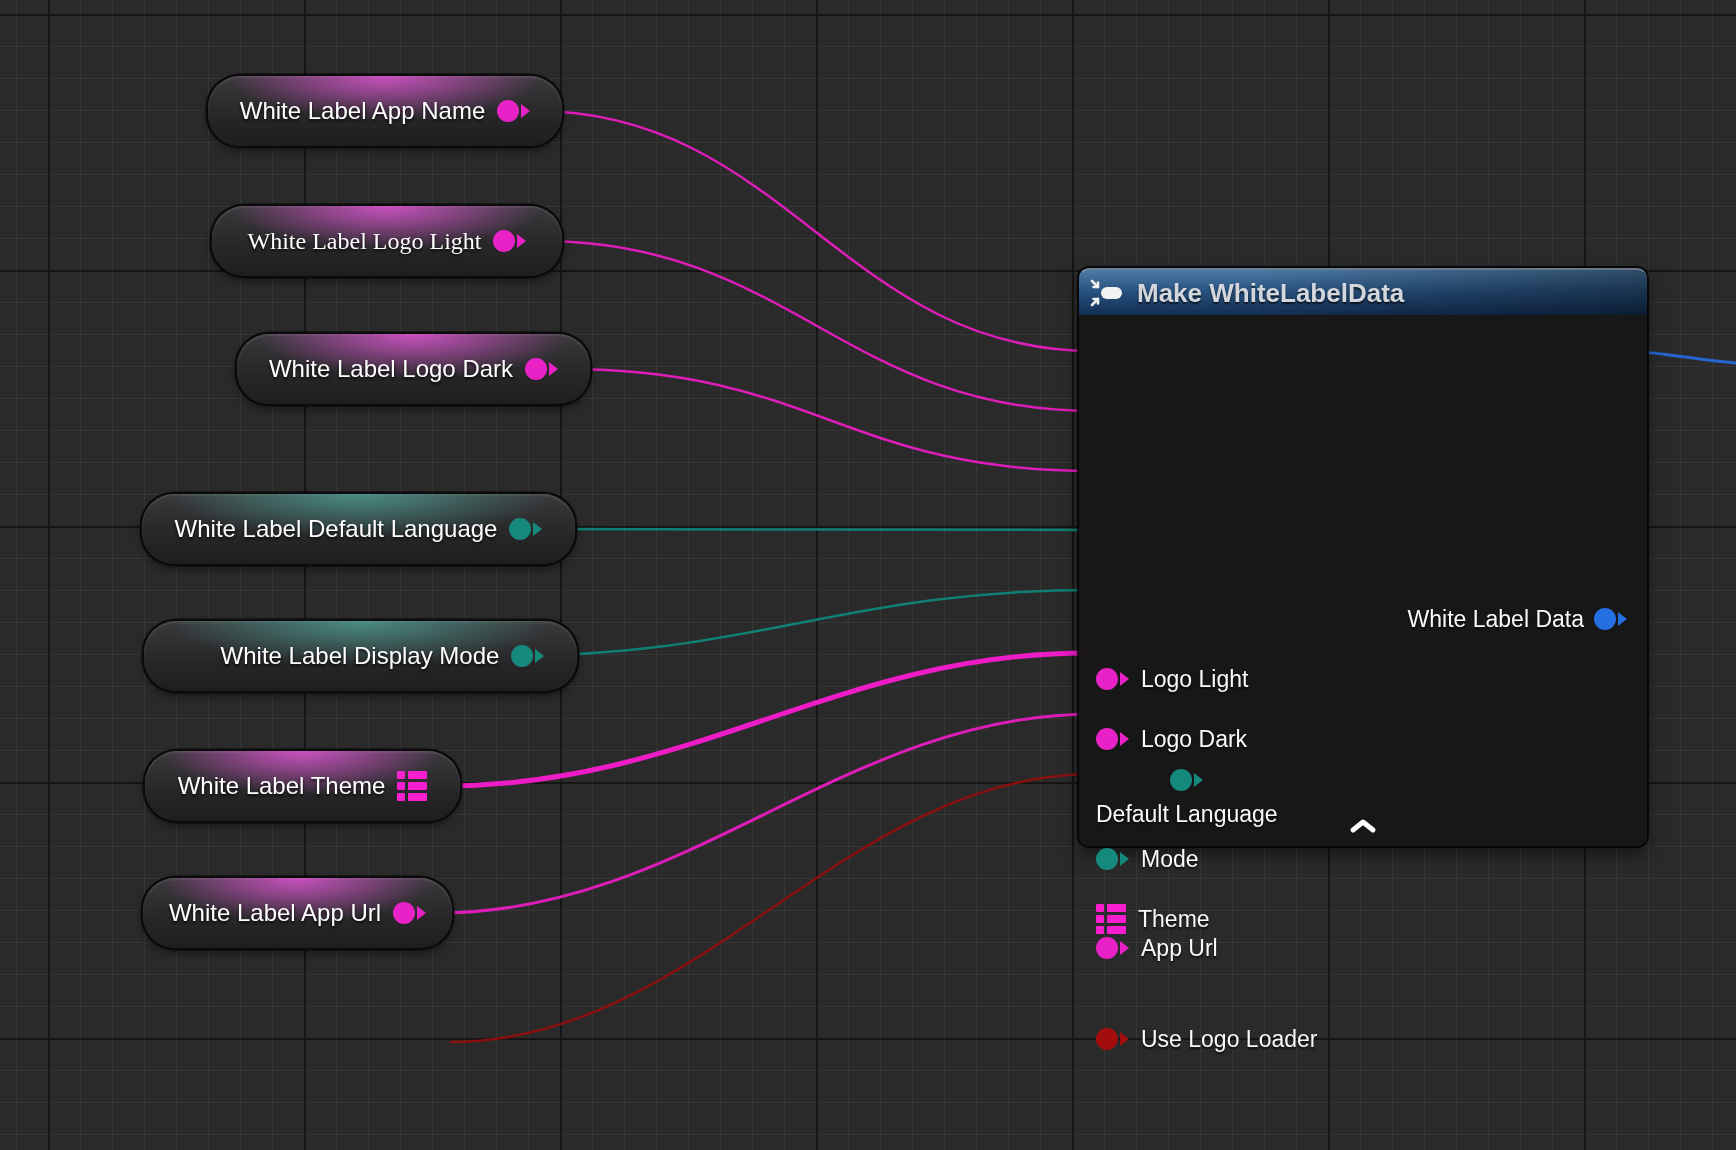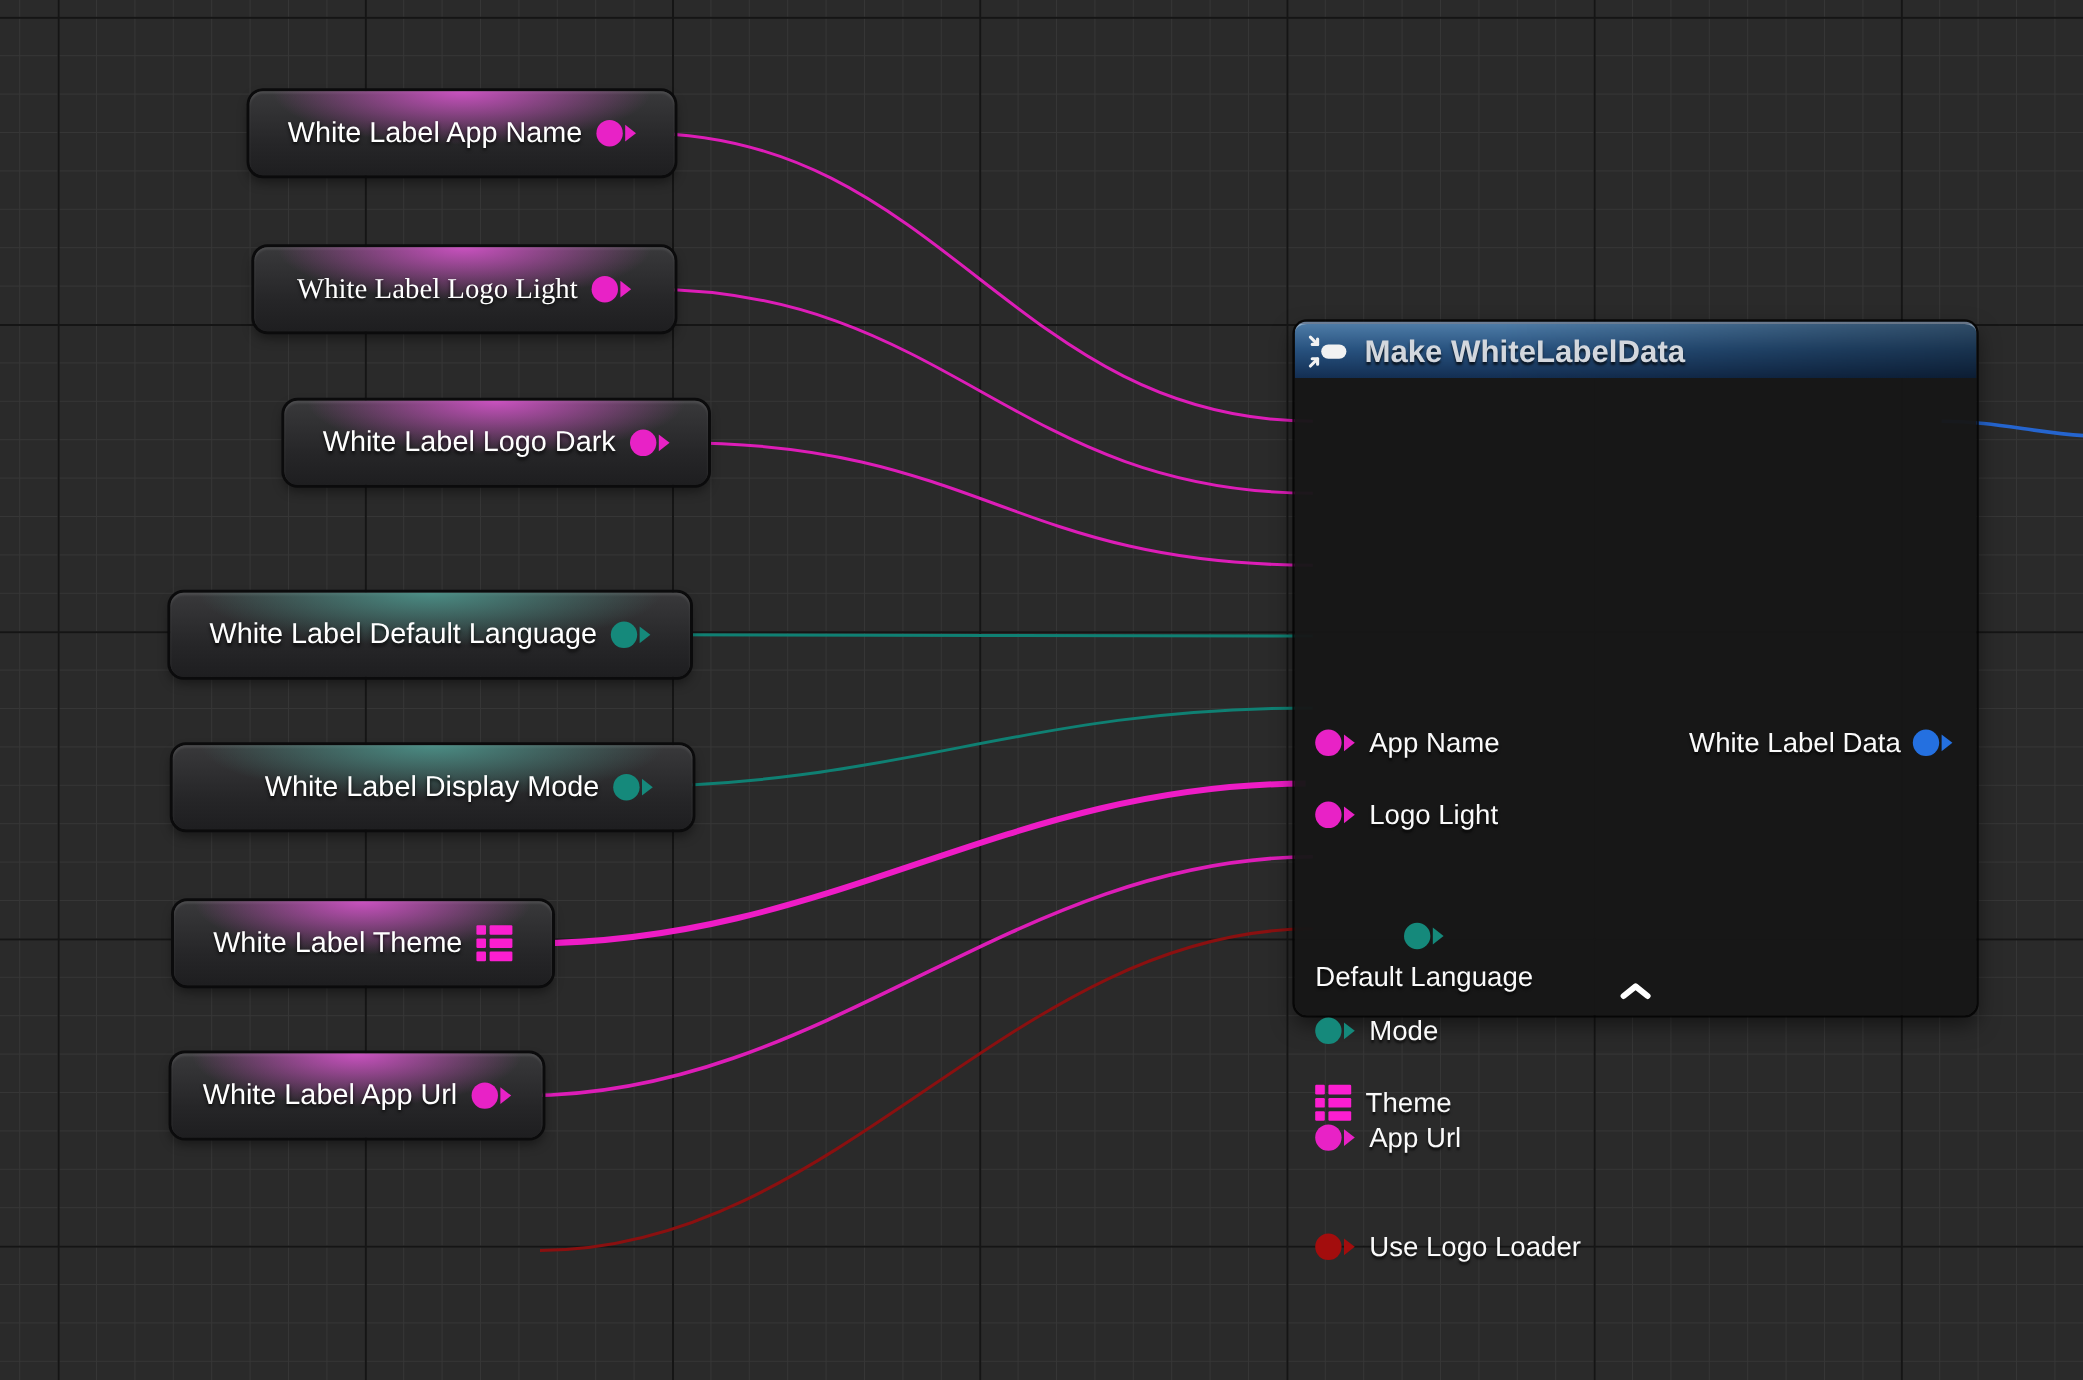--- a/index.html
+++ b/index.html
@@ -13,21 +13,21 @@
       linear-gradient(#363636 1px, transparent 1px),
       linear-gradient(90deg,#363636 1px, transparent 1px);
     background-size:256px 256px,256px 256px,32px 32px,32px 32px;
     background-position:48px 14px,48px 14px,16px 14px,16px 14px;
   }
   svg.wires{position:absolute;left:0;top:0;width:1736px;height:1150px;z-index:1;}
   svg.wires path{fill:none;}
 
   
   .getter{
-    position:absolute;z-index:2;height:70px;border-radius:11px;
+    position:absolute;z-index:2;height:70px;border-radius:32px;
     background:linear-gradient(to bottom,#39393b,#262628 62%,#1e1e20);
     box-shadow:0 0 0 2.5px #0b0b0c,0 5px 10px rgba(0,0,0,.45),inset 0 2px 2px rgba(255,255,255,.10);
     display:flex;align-items:center;justify-content:center;gap:12px;
   }
   .getter .glow{
     position:absolute;inset:0;border-radius:inherit;pointer-events:none;
     background:radial-gradient(62% 88% at 50% 0%, var(--glow) 0%, rgba(0,0,0,0) 72%);
   }
   .getter .glabel{
     position:relative;color:#fff;font-size:24px;line-height:1;
@@ -162,33 +162,33 @@
           <path d="M3,3 L9,9"></path>
             <path d="M9,4.5 L9,9 L4.5,9"></path>
           <path d="M3,27 L9,21"></path>
             <path d="M4.5,21 L9,21 L9,25.5"></path>
         </g>
         <rect x="12" y="9" width="21" height="12" rx="6" fill="#f2f2f2"></rect>
       </svg>
       <span class="make-title">Make WhiteLabelData</span>
     </div>
 
-    <div class="in-row" style="top:321px;">
-      <span class="pin" style="--c: #e822c6;">
-          <span class="dot"></span>
-          <span class="arr"></span>
-        </span>
-      <span class="in-label">App Name</span>
-    </div>
     <div class="in-row" style="top:381px;">
       <span class="pin" style="--c: #e822c6;">
           <span class="dot"></span>
           <span class="arr"></span>
         </span>
       <span class="in-label">Logo Light</span>
+    </div>
+    <div class="in-row" style="top:441px;">
+      <span class="pin" style="--c: #e822c6;">
+          <span class="dot"></span>
+          <span class="arr"></span>
+        </span>
+      <span class="in-label">Logo Dark</span>
     </div>
     <div class="in-row" style="top:501px;flex-direction:column;">
       <span class="pin" style="--c: #15897b;">
           <span class="dot"></span>
           <span class="arr"></span>
         </span>
       <span class="in-label">Default Language</span>
     </div>
     <div class="in-row" style="top:561px;">
       <span class="pin" style="--c: #15897b;">

